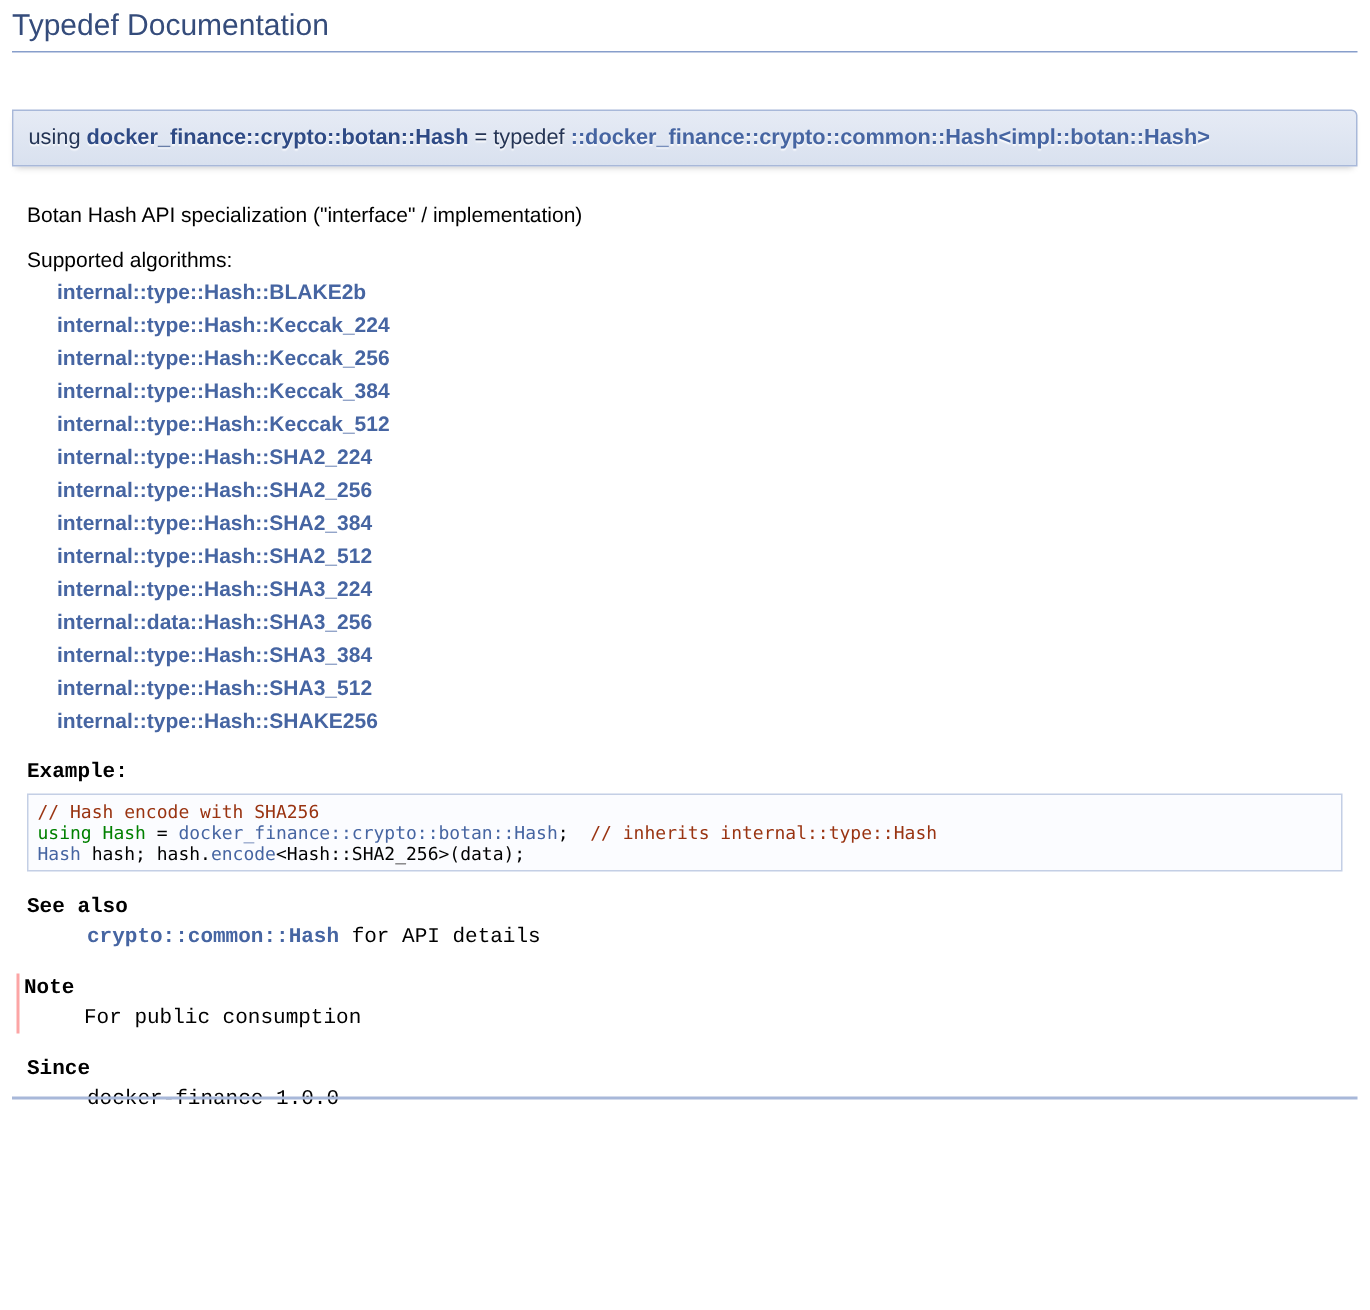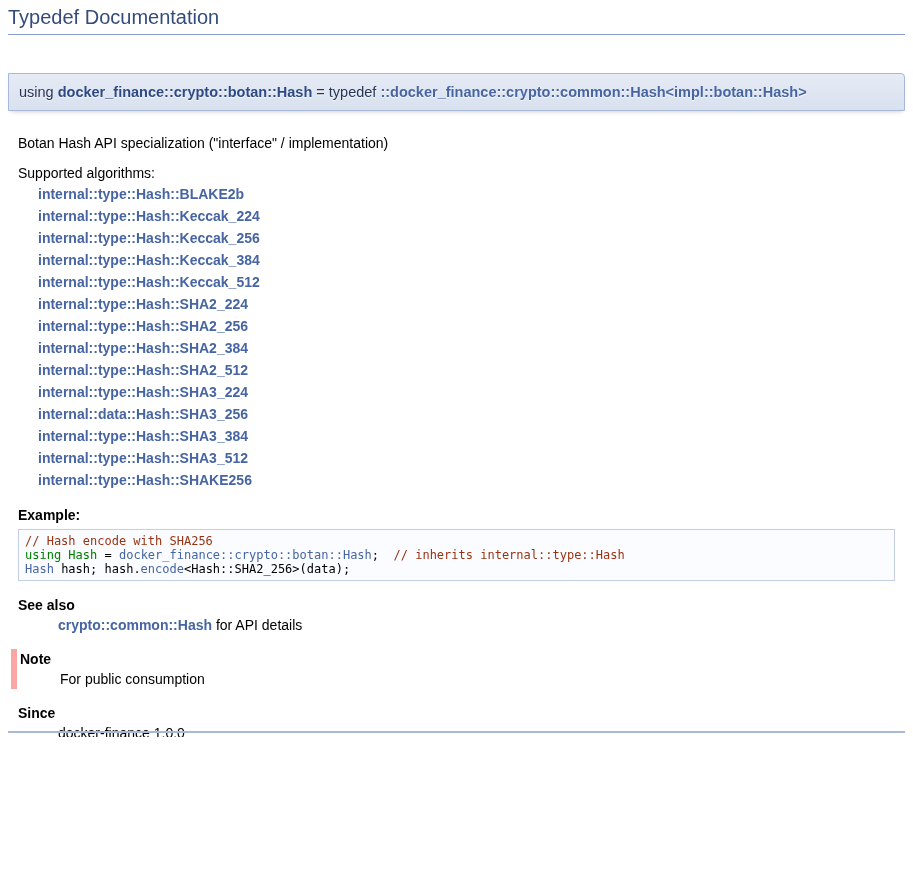--- a/index.html
+++ b/index.html
@@ -85,28 +85,28 @@
   .algo-list { margin: 0 0 0 20px; }
   .algo-item {
     display: block;
     color: #4665A2;
     font-weight: 700;
     line-height: 22px;
     text-decoration: none;
     cursor: pointer;
   }
 
-  dl.section { margin: 16px 0 0 0; padding: 0; }
+  dl.section { margin: 16px 0 0 0; padding: 0; font-family: Liberation Mono, monospace; }
   dl.section dt { font-weight: 700; margin: 0; }
   dl.section dd { margin: 4px 0 0 40px; }
 
   dl.note {
     margin-left: -7px;
     padding: 2px 0 2px 3px;
-    border-left: 6px solid #fca5a5;
+    border-left: 2px solid #fca5a5;
   }
 
   .fragment {
     margin: 6px 0 0 0;
     border: 1px solid #C4CFE5;
     background: #FBFCFF;
     padding: 4px 6px;
     font-family: "DejaVu Sans Mono", "Liberation Mono", monospace;
     font-size: 12px;
     line-height: 14px;

